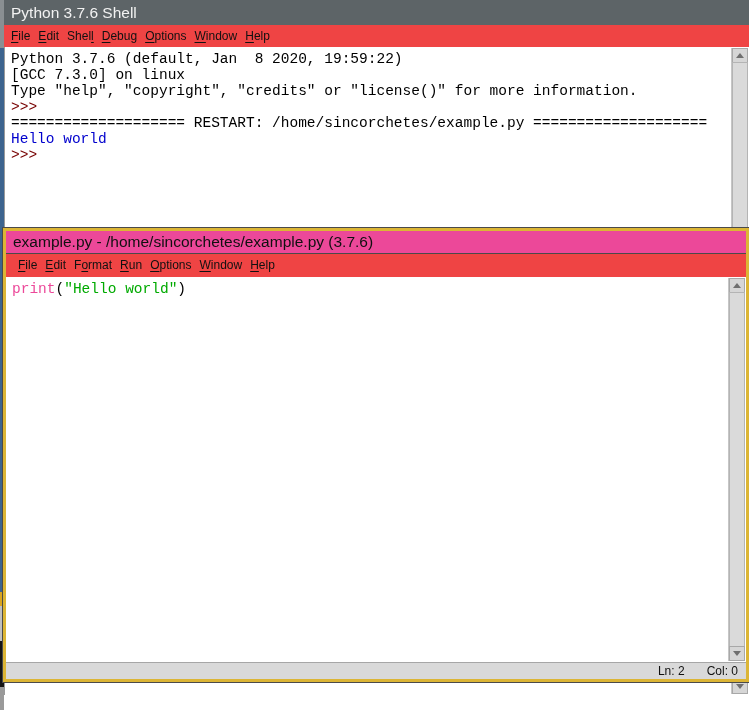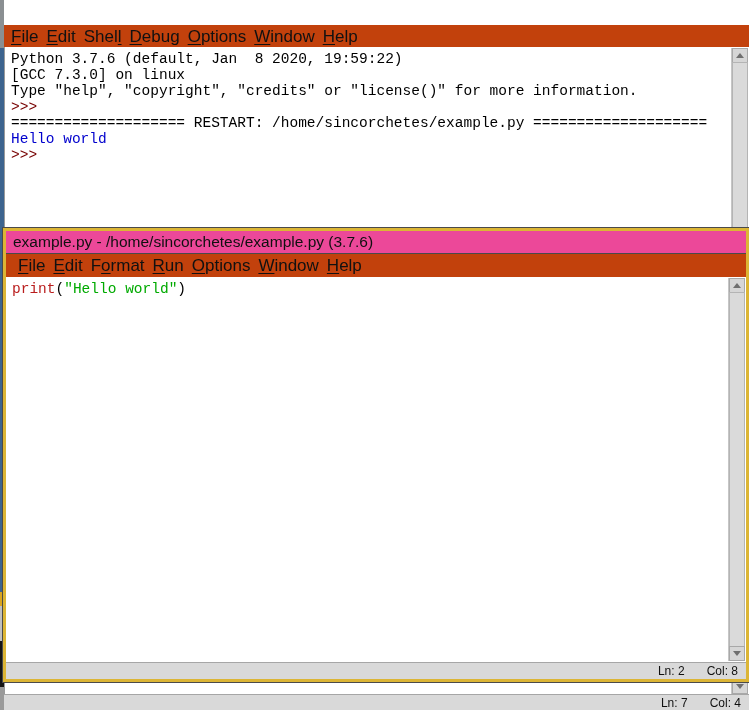--- a/index.html
+++ b/index.html
@@ -16,23 +16,23 @@
 
   
   .titlebar{
     position:absolute;left:0;right:0;top:0;height:25px;
     font-size:15.5px;line-height:25px;
     padding-left:7px;
     white-space:nowrap;overflow:hidden;
   }
   .menubar{
     position:absolute;left:0;right:0;
-    background:#c2410c;
+    background:#ef4444;
     display:flex;align-items:center;
-    font-size:17px;color:#111;
+    font-size:12px;color:#111;
     border-bottom:2px solid #0f172a;
   }
   .menubar .mi{padding:0 4px;line-height:21px;cursor:default;}
   .menubar .mi u{text-underline-offset:2px;}
   .textarea{
     position:absolute;left:0;right:0;
     background:#ffffff;
     font-family:"Liberation Mono", monospace;
     font-size:14.5px;line-height:16px;
     white-space:pre;
@@ -91,61 +91,60 @@
 <div class="sliver">
   <div style="top:0;height:48px;background:#8a8f92;"></div>
   <div style="top:48px;height:544px;background:#3d648e;"></div>
   <div style="top:592px;height:14px;background:#d9a520;"></div>
   <div style="top:606px;height:35px;background:#bfbfbf;"></div>
   <div style="top:641px;height:46px;background:#141414;"></div>
   <div style="top:687px;height:23px;background:#9a9a9a;"></div>
 </div>
 
 <div id="shell">
+  <div class="titlebar" id="shell-titlebar" style="background: rgb(93, 100, 103);">
+    <span>Python 3.7.6 Shell</span>
+  </div>
   <div class="menubar" id="shell-menubar">
       <span class="mi"><u>F</u>ile</span>
       <span class="mi"><u>E</u>dit</span>
       <span class="mi">Shel<u>l</u></span>
       <span class="mi"><u>D</u>ebug</span>
       <span class="mi"><u>O</u>ptions</span>
       <span class="mi"><u>W</u>indow</span>
       <span class="mi"><u>H</u>elp</span>
     </div>
   <div class="textarea">
     <div class="lines" id="shell-lines"><div><span style="color: rgb(0, 0, 0);">Python 3.7.6 (default, Jan  8 2020, 19:59:22)</span></div><div><span style="color: rgb(0, 0, 0);">[GCC 7.3.0] on linux</span></div><div><span style="color: rgb(0, 0, 0);">Type "help", "copyright", "credits" or "license()" for more information.</span></div><div><span style="color: rgb(119, 0, 0);">&gt;&gt;&gt; </span></div><div><span style="color: rgb(0, 0, 0);">==================== RESTART: /home/sincorchetes/example.py ====================</span></div><div><span style="color: rgb(0, 0, 205);">Hello world</span></div><div><span style="color: rgb(119, 0, 0);">&gt;&gt;&gt; </span></div></div>
     <div class="sb">
       <div class="btn up"><span class="tri-up"></span></div>
       <div class="thumb"></div>
       <div class="btn down"><span class="tri-down"></span></div>
     </div>
   </div>
-  <div class="statusbar">
-    <span>Ln: 7</span>
-    <span>Col: 4</span>
-  </div>
 </div>
 
 <div id="editor" style="border-color: rgb(220, 181, 53);">
   <div class="titlebar" id="editor-titlebar" style="background: #ec4899;">
     <span>example.py - /home/sincorchetes/example.py (3.7.6)</span>
   </div>
   <div class="menubar" id="editor-menubar">
       <span class="mi"><u>F</u>ile</span>
       <span class="mi"><u>E</u>dit</span>
       <span class="mi">F<u>o</u>rmat</span>
       <span class="mi"><u>R</u>un</span>
       <span class="mi"><u>O</u>ptions</span>
       <span class="mi"><u>W</u>indow</span>
       <span class="mi"><u>H</u>elp</span>
     </div>
   <div class="textarea">
-    <div class="lines" id="editor-lines"><div><span style="color: #b91c1c;">print</span><span style="color: rgb(0, 0, 0);">(</span><span style="color: rgb(0, 170, 0);">"Hello world"</span><span style="color: rgb(0, 0, 0);">)</span></div></div>
+    <div class="lines" id="editor-lines"><div><span style="color: #ec4899;">print</span><span style="color: rgb(0, 0, 0);">(</span><span style="color: rgb(0, 170, 0);">"Hello world"</span><span style="color: rgb(0, 0, 0);">)</span></div></div>
     <div class="sb">
       <div class="btn up"><span class="tri-up"></span></div>
       <div class="thumb"></div>
       <div class="btn down"><span class="tri-down"></span></div>
     </div>
   </div>
   <div class="statusbar">
     <span>Ln: 2</span>
-    <span>Col: 8</span>
+    <span>Col: 0</span>
   </div>
 </div>
 
 </body></html>

